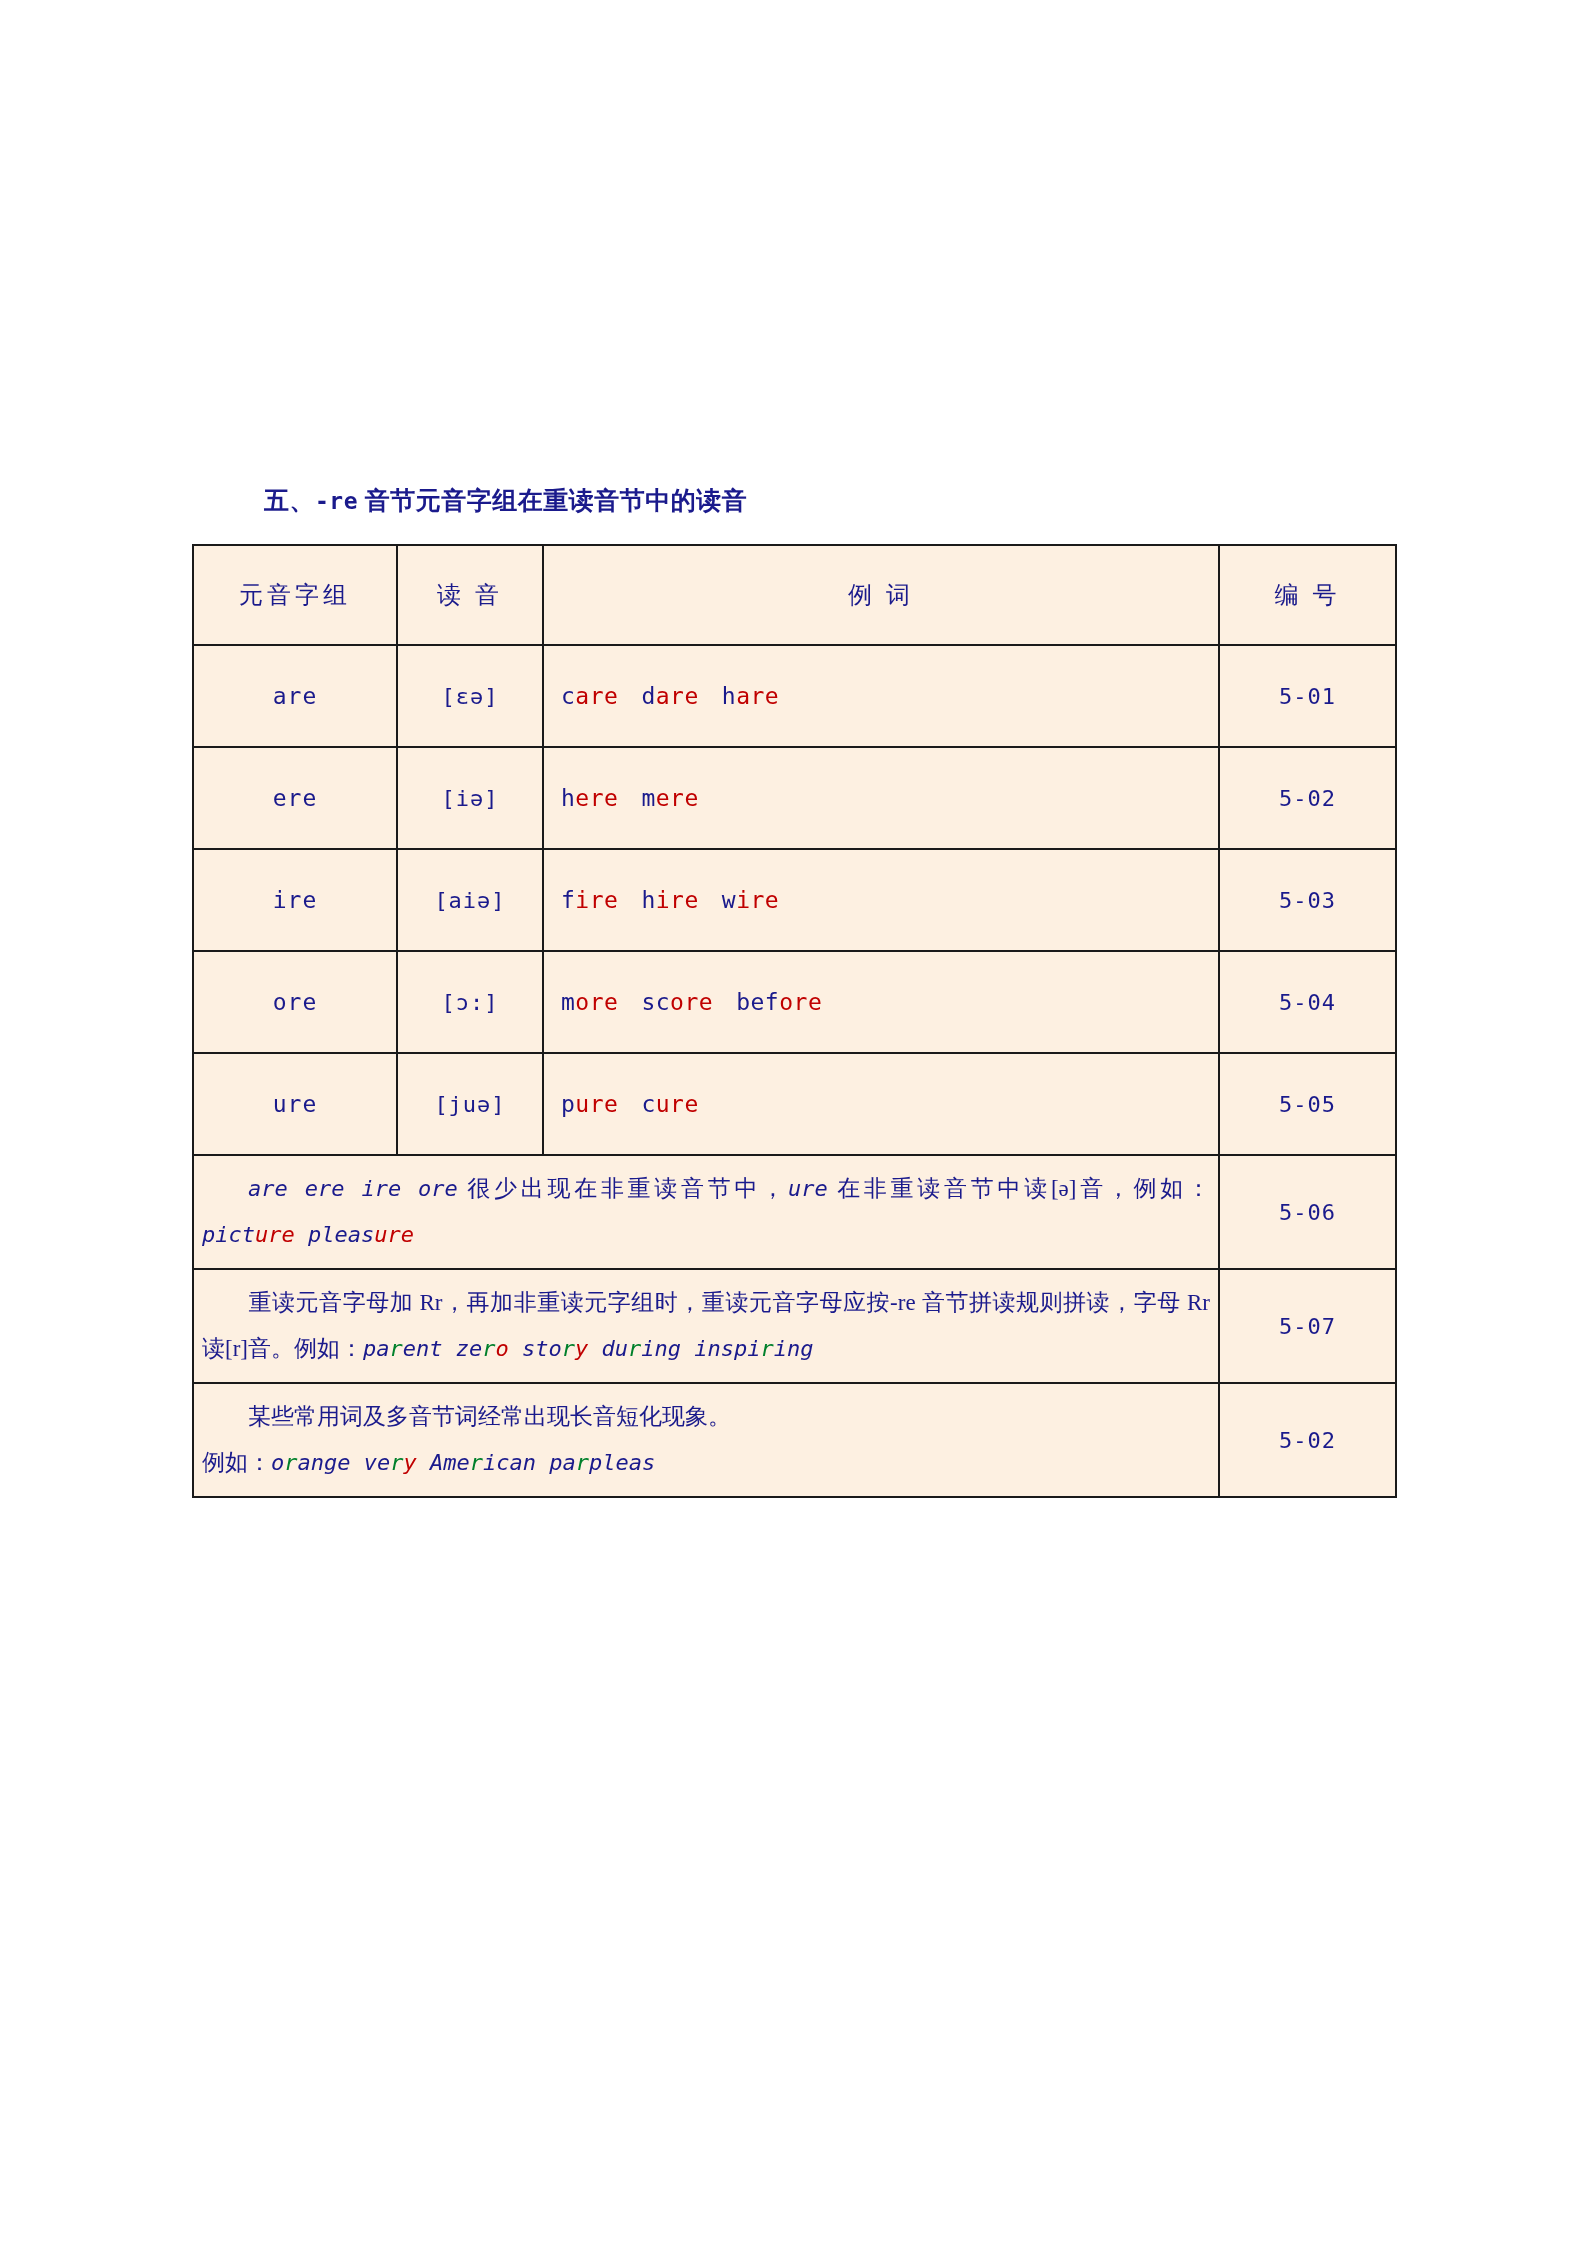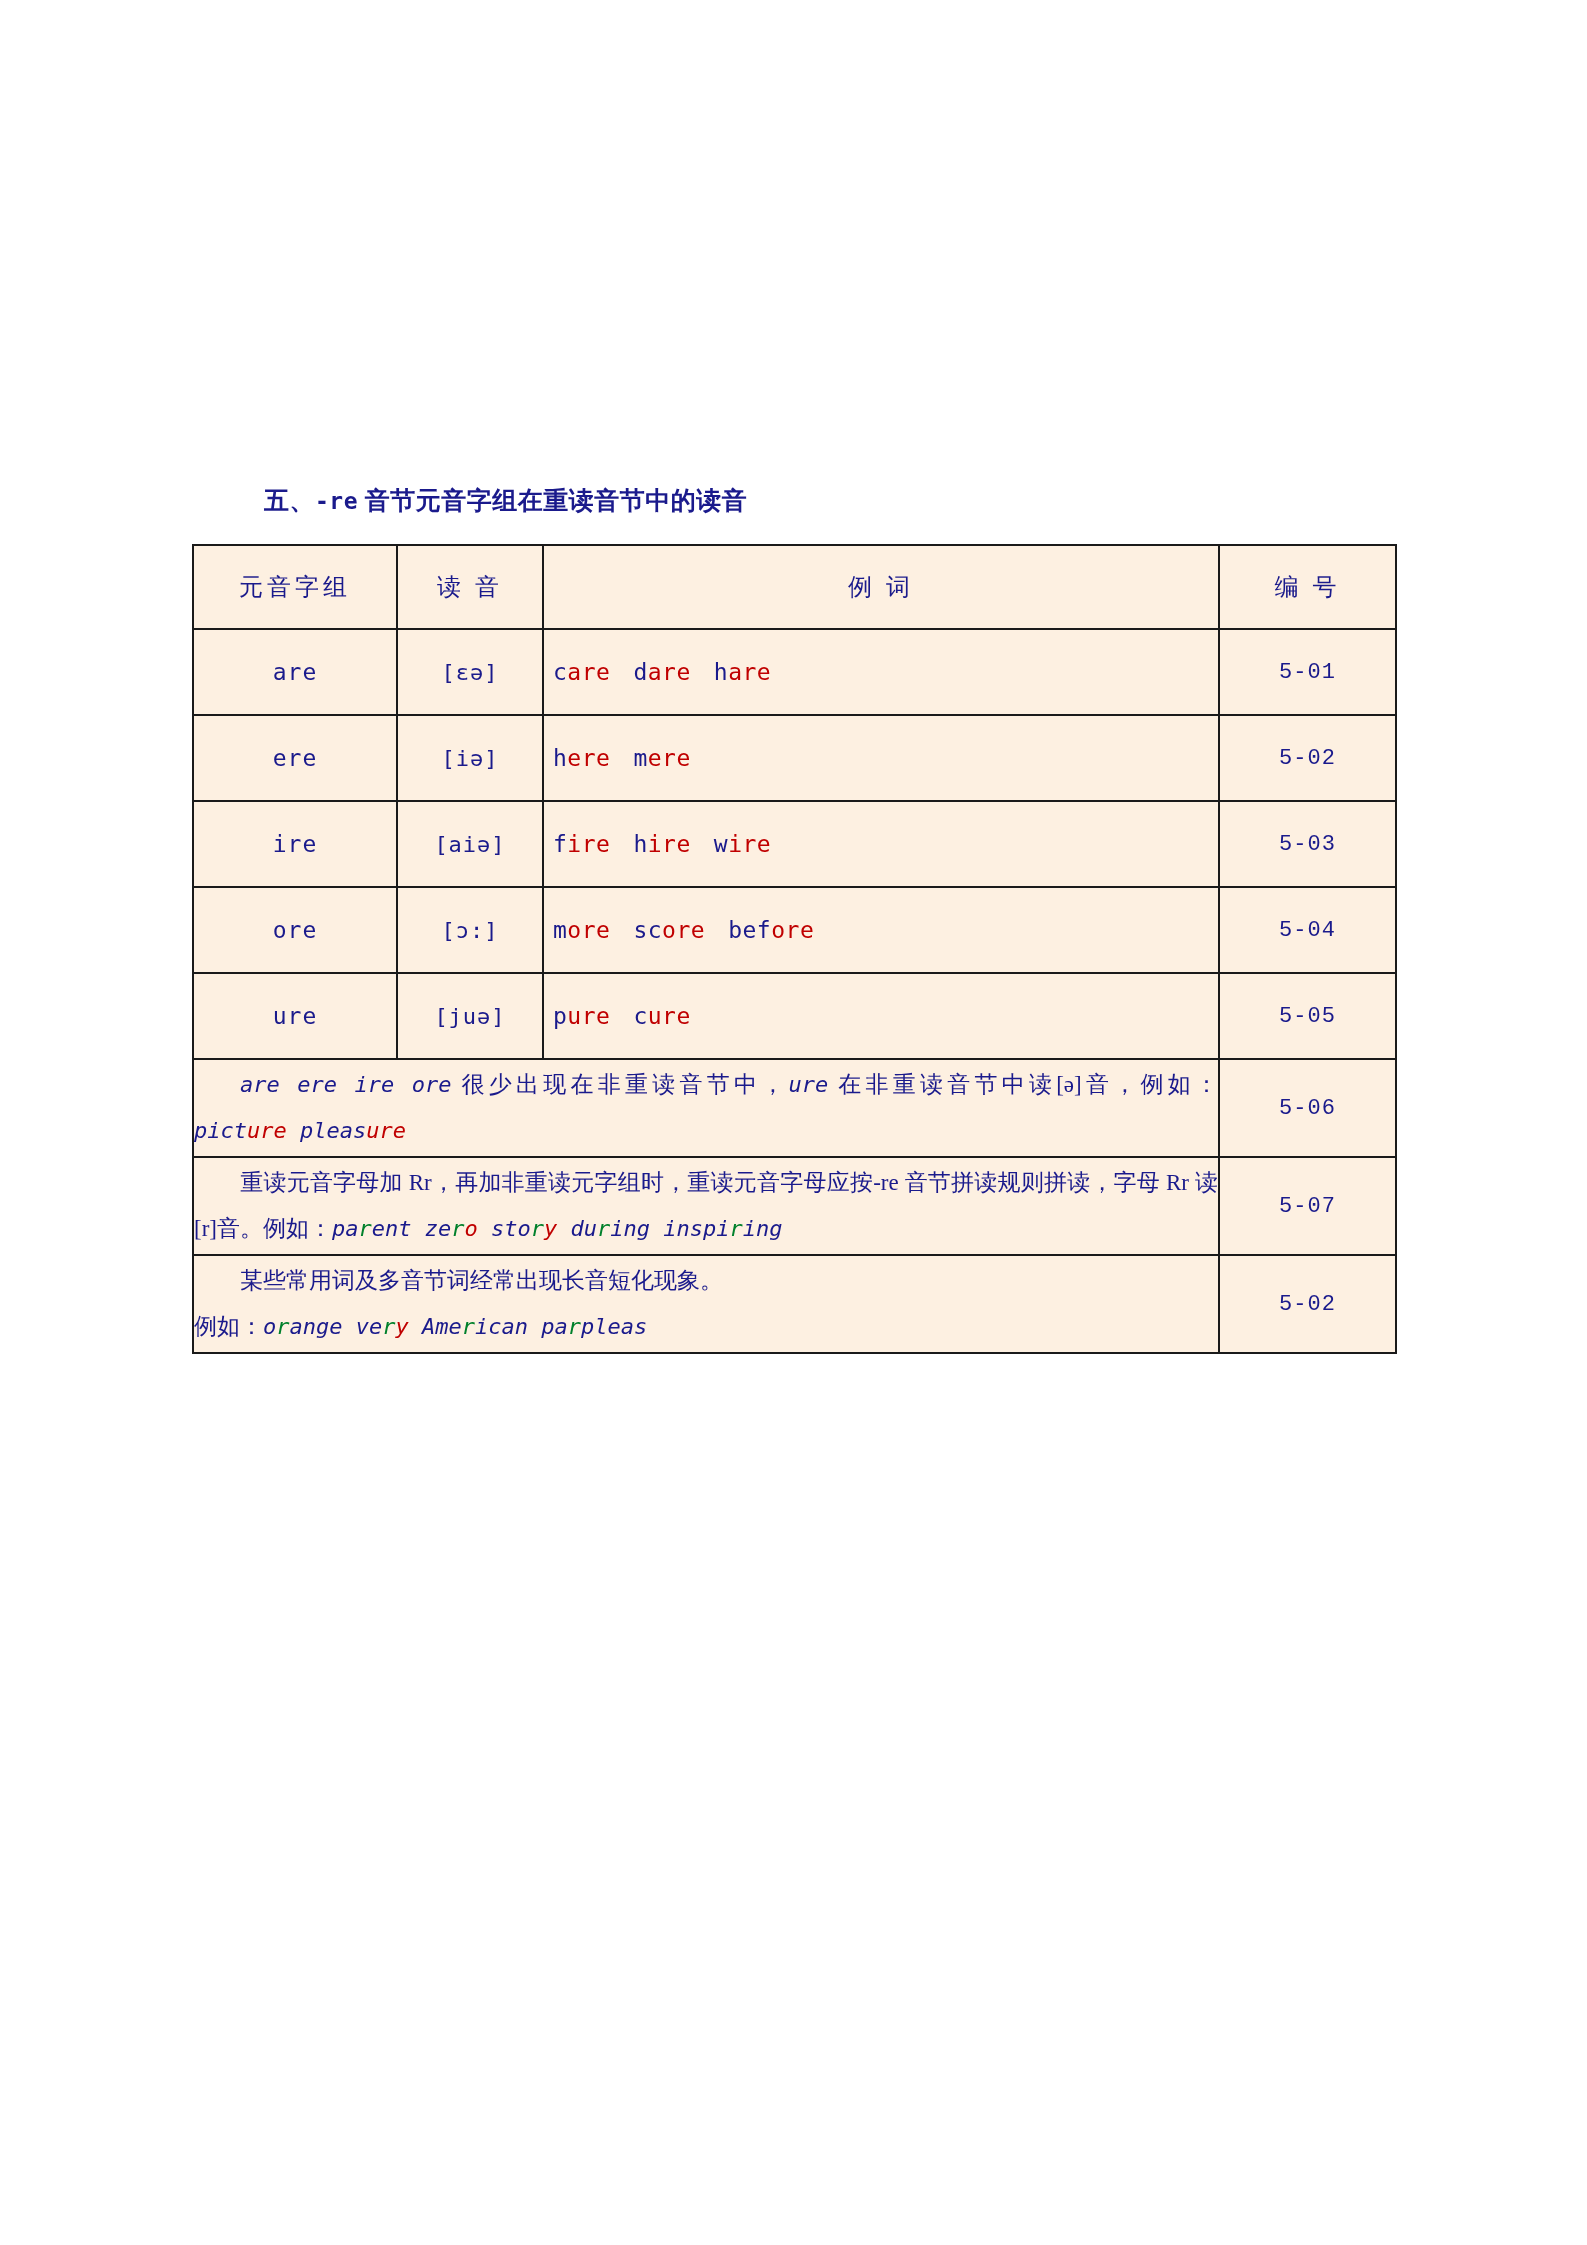--- a/index.html
+++ b/index.html
@@ -53,21 +53,21 @@
     position: absolute;
     left: 192px;
     top: 544px;
     width: 1203px;
     border-collapse: collapse;
     table-layout: fixed;
   }
   table.main td {
     border: 2px solid #1a1a1a;
     background: #fdf0e1;
-    padding: 0;
+    padding: 8px;
     vertical-align: middle;
   }
   .col-a { width: 204px; }
   .col-b { width: 146px; }
   .col-c { width: 676px; }
   .col-d { width: 177px; }
 
   .hdr {
     text-align: center;
     font-family: "Liberation Serif", serif;
@@ -79,21 +79,21 @@
 
   .cell-group, .cell-sound, .cell-num {
     text-align: center;
     font-family: "DejaVu Sans Mono", monospace;
     font-size: 23px;
     color: #1a1a8c;
     height: 84px;
     letter-spacing: 1px;
   }
   .cell-sound { font-size: 22px; }
-  .cell-num { font-size: 22px; font-family: Liberation Mono, monospace; }
+  .cell-num { font-size: 22px; }
 
   .cell-words {
     font-family: "DejaVu Sans Mono", monospace;
     font-size: 23px;
     padding-left: 14px;
     letter-spacing: 0.5px;
     height: 84px;
   }
   .cell-words .w { margin-right: 14px; white-space: nowrap; margin-left: 9px; }
   .r { color: #c00000; }

